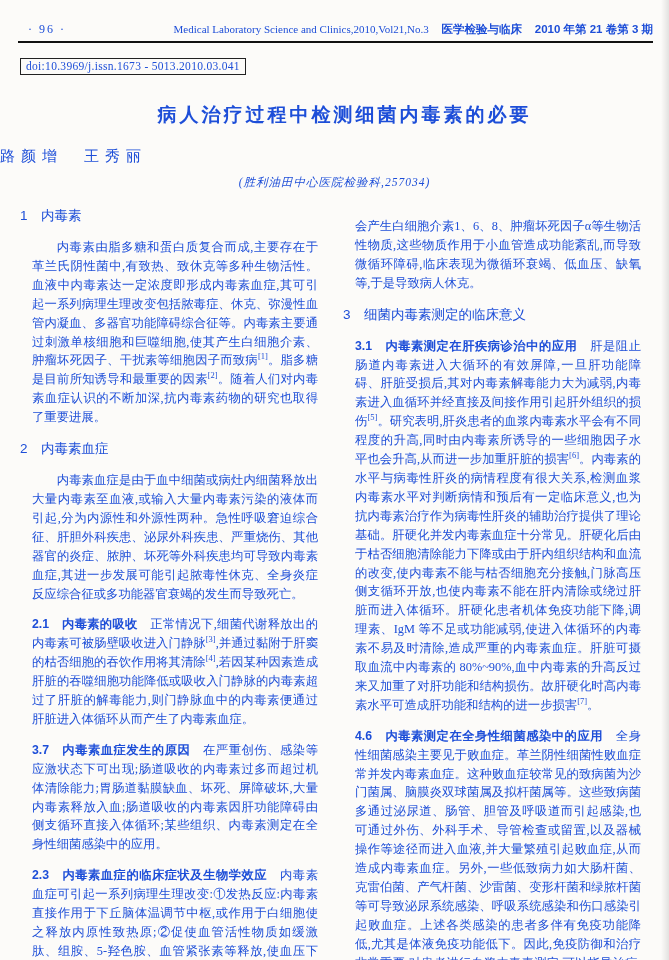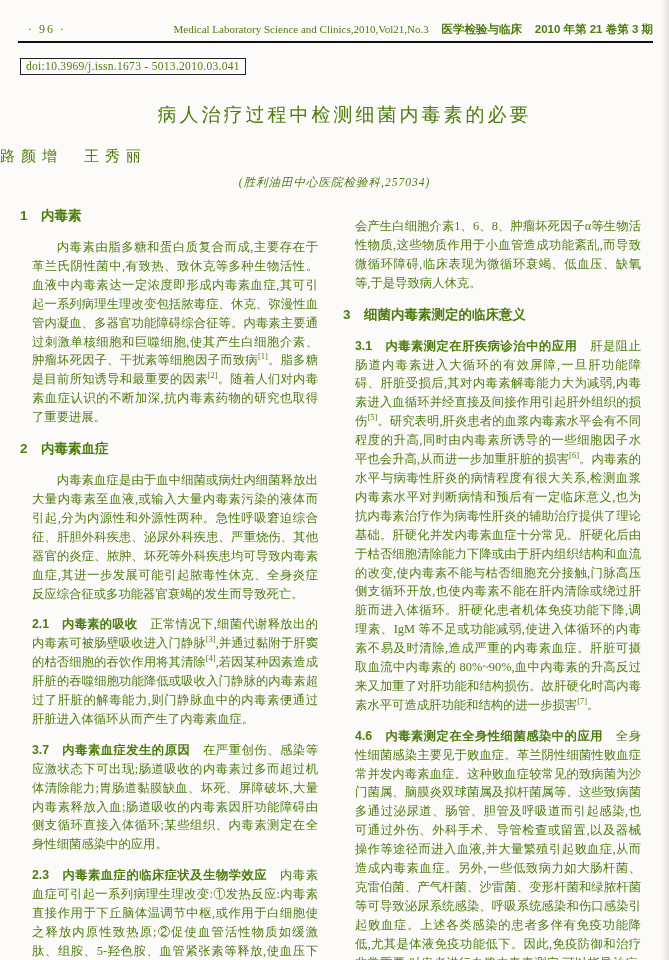--- a/index.html
+++ b/index.html
@@ -1,21 +1,21 @@
 <!DOCTYPE html>
 <html><head>
 <meta charset="utf-8">
 <style>
   html,body{margin:0;padding:0;background:#ffffff;}
   .page{
     position:relative;
     width:669px;height:960px;
     margin:0 auto;
     background:#fcfbf9;
-    color:#4d7c0f;
+    color:#1d4ed8;
     font-family:"Liberation Serif", serif;
     overflow:hidden;
     box-sizing:border-box;
   }
   .scan-edge{
     position:absolute;top:0;right:0;width:8px;height:100%;
     background:linear-gradient(to right, rgba(0,0,0,0), rgba(0,0,0,0.10));
     pointer-events:none;
   }
   
@@ -30,21 +30,21 @@
   .running .cn{font-family:"Liberation Sans",sans-serif;font-weight:bold;margin-left:10px;font-size:11.5px;}
   .rule{height:2px;background:#111;margin:1px 16px 0 18px;}
   
   .doi-wrap{padding:13px 16px 0 20px;}
   .doi-box{
     display:inline-block;border:1px solid #222;
     padding:1px 5px 2px 5px;font-size:11.5px;letter-spacing:0.3px;
   }
   
   .title{
-    text-align:center;font-size:19px;font-weight:normal;
+    text-align:center;font-size:19px;font-weight:bold;
     letter-spacing:3px;margin:27px 0 0 0;
     font-family:"Liberation Sans",sans-serif;
     padding-left:20px;
   }
   .authors{
     font-size:15px;letter-spacing:6px;
     margin-top:19px;
   }
   .affiliation{
     text-align:center;font-size:11.5px;font-style:italic;
@@ -56,21 +56,21 @@
     padding:15px 15px 0 20px;
   }
   .col{
     width:310px;
     font-size:12.35px;
     line-height:18.9px;
     text-align:justify;
     text-justify:inter-ideograph;
   }
   .sec-h{
-    font-weight:bold;font-size:13.5px;
+    font-weight:normal;font-size:13.5px;
     font-family:"Liberation Sans",sans-serif;
     margin:8px 0 5px 0;
     line-height:20px;
   }
   .col .sec-h:first-child{margin-top:1px;}
   p.para{margin:12px;}
   p.para.indent{text-indent:2em;}
   .lead{font-weight:bold;font-family:"Liberation Sans",sans-serif;font-size:12.3px;}
   .lead::after{content:"\3000";font-weight:normal;}
   .ptext sup{font-size:8.5px;line-height:0;vertical-align:super;letter-spacing:0;}

